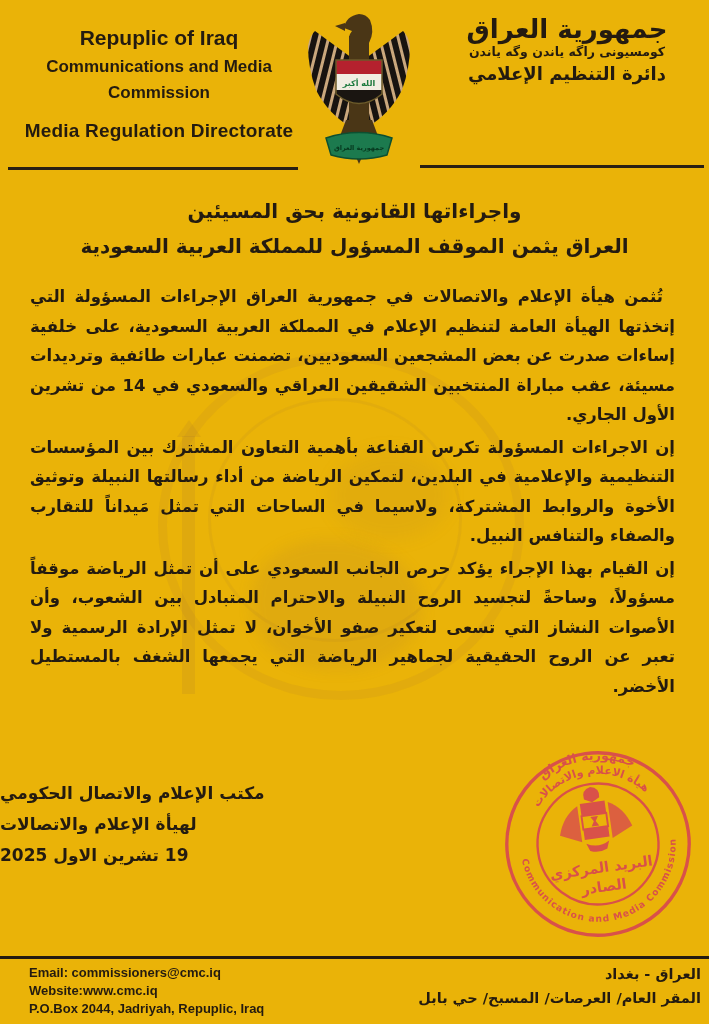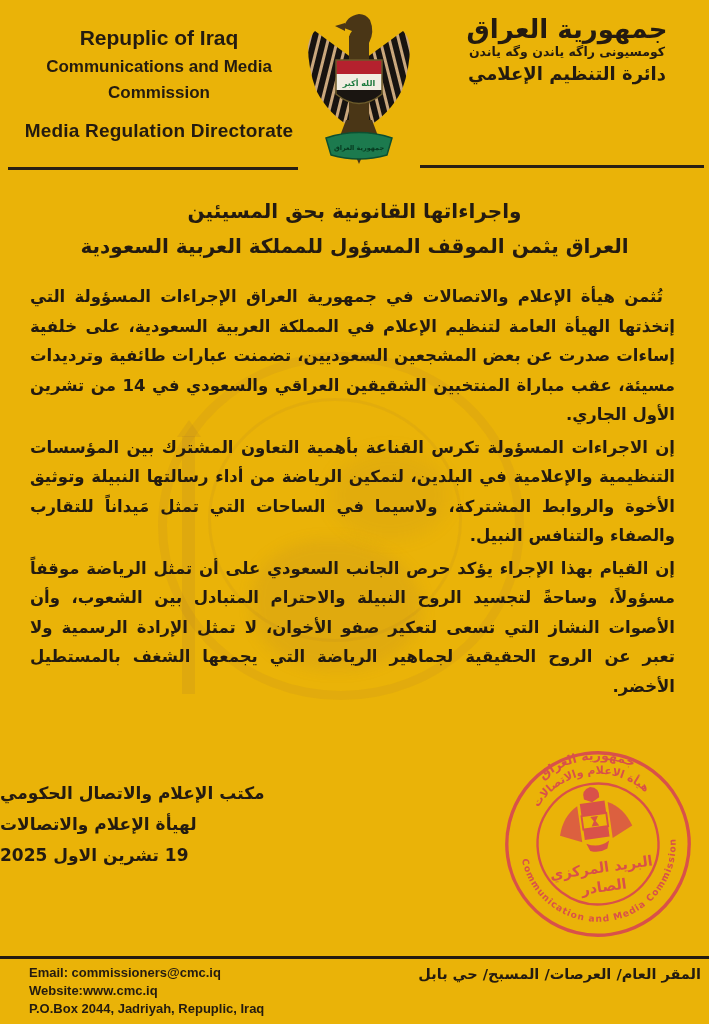--- a/index.html
+++ b/index.html
@@ -191,16 +191,17 @@
     <text x="100" y="150" font-size="15" font-weight="bold" fill="#d8494f" text-anchor="middle">الصادر</text>
   </svg>
 
   <div class="footer-rule"></div>
   <div class="footer-en">
     <div>Email: commissioners@cmc.iq</div>
     <div>Website:www.cmc.iq</div>
     <div>P.O.Box 2044, Jadriyah, Repuplic, Iraq</div>
   </div>
   <div class="footer-ar">
+    <div>العراق - بغداد</div>
     <div>المقر العام/ العرصات/ المسبح/ حي بابل</div>
   </div>
 
 </div>
 
 </body></html>

